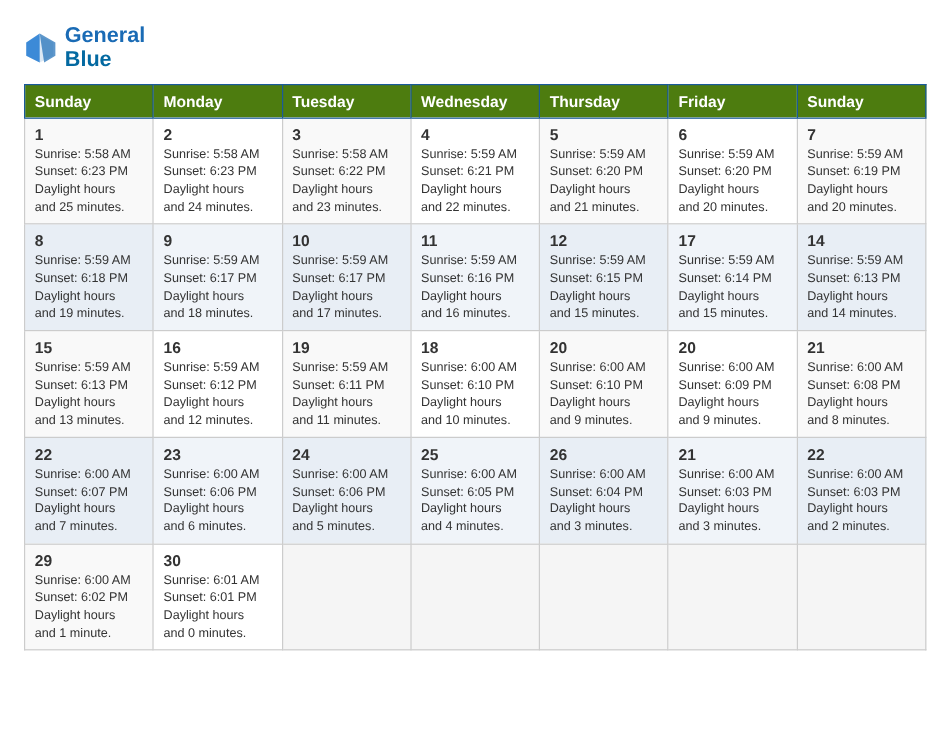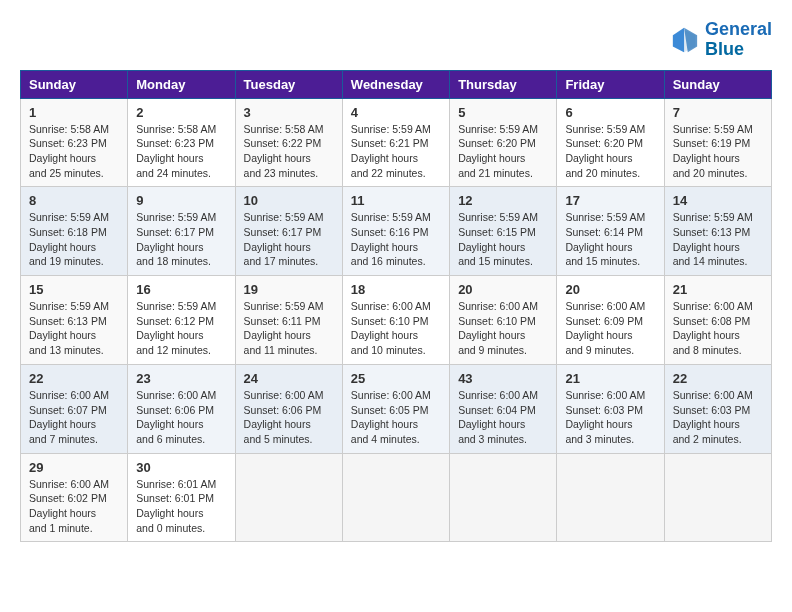--- a/index.html
+++ b/index.html
@@ -5,21 +5,21 @@
     * { margin: 0; padding: 0; box-sizing: border-box; }
     body {
       font-family: Arial, sans-serif;
       background: #fff;
       width: 792px;
       min-height: 612px;
       padding: 20px;
     }
     .header {
       display: flex;
-      justify-content: flex-end;
+      justify-content: flex-start;
       align-items: flex-start;
       margin-bottom: 10px;
     }
     .logo {
       display: flex;
       align-items: center;
       gap: 6px;
     }
     .logo-text {
       font-size: 18px;
@@ -46,21 +46,21 @@
       font-size: 15px;
       color: #555;
       margin-top: 2px;
     }
     .calendar {
       width: 100%;
       border-collapse: collapse;
       border: 1px solid #ccc;
     }
     .calendar th {
-      background-color: #4c1d95;
+      background-color: #4d7c0f;
       color: #fff;
       text-align: left;
       padding: 6px 8px;
       font-size: 13px;
       font-weight: bold;
       border: 1px solid #1a5a9a;
     }
     .calendar td {
       vertical-align: top;
       padding: 6px 8px;
@@ -354,21 +354,21 @@
         <td>
           <span class="day-num">25</span>
 <div class="cell-content">
   Sunrise: 6:00 AM<br>
   Sunset: 6:05 PM<br>
   Daylight hours<br>
   and 4 minutes.
 </div>
         </td>
         <td>
-          <span class="day-num">43</span>
+          <span class="day-num">26</span>
 <div class="cell-content">
   Sunrise: 6:00 AM<br>
   Sunset: 6:04 PM<br>
   Daylight hours<br>
   and 3 minutes.
 </div>
         </td>
         <td>
           <span class="day-num">21</span>
 <div class="cell-content">

